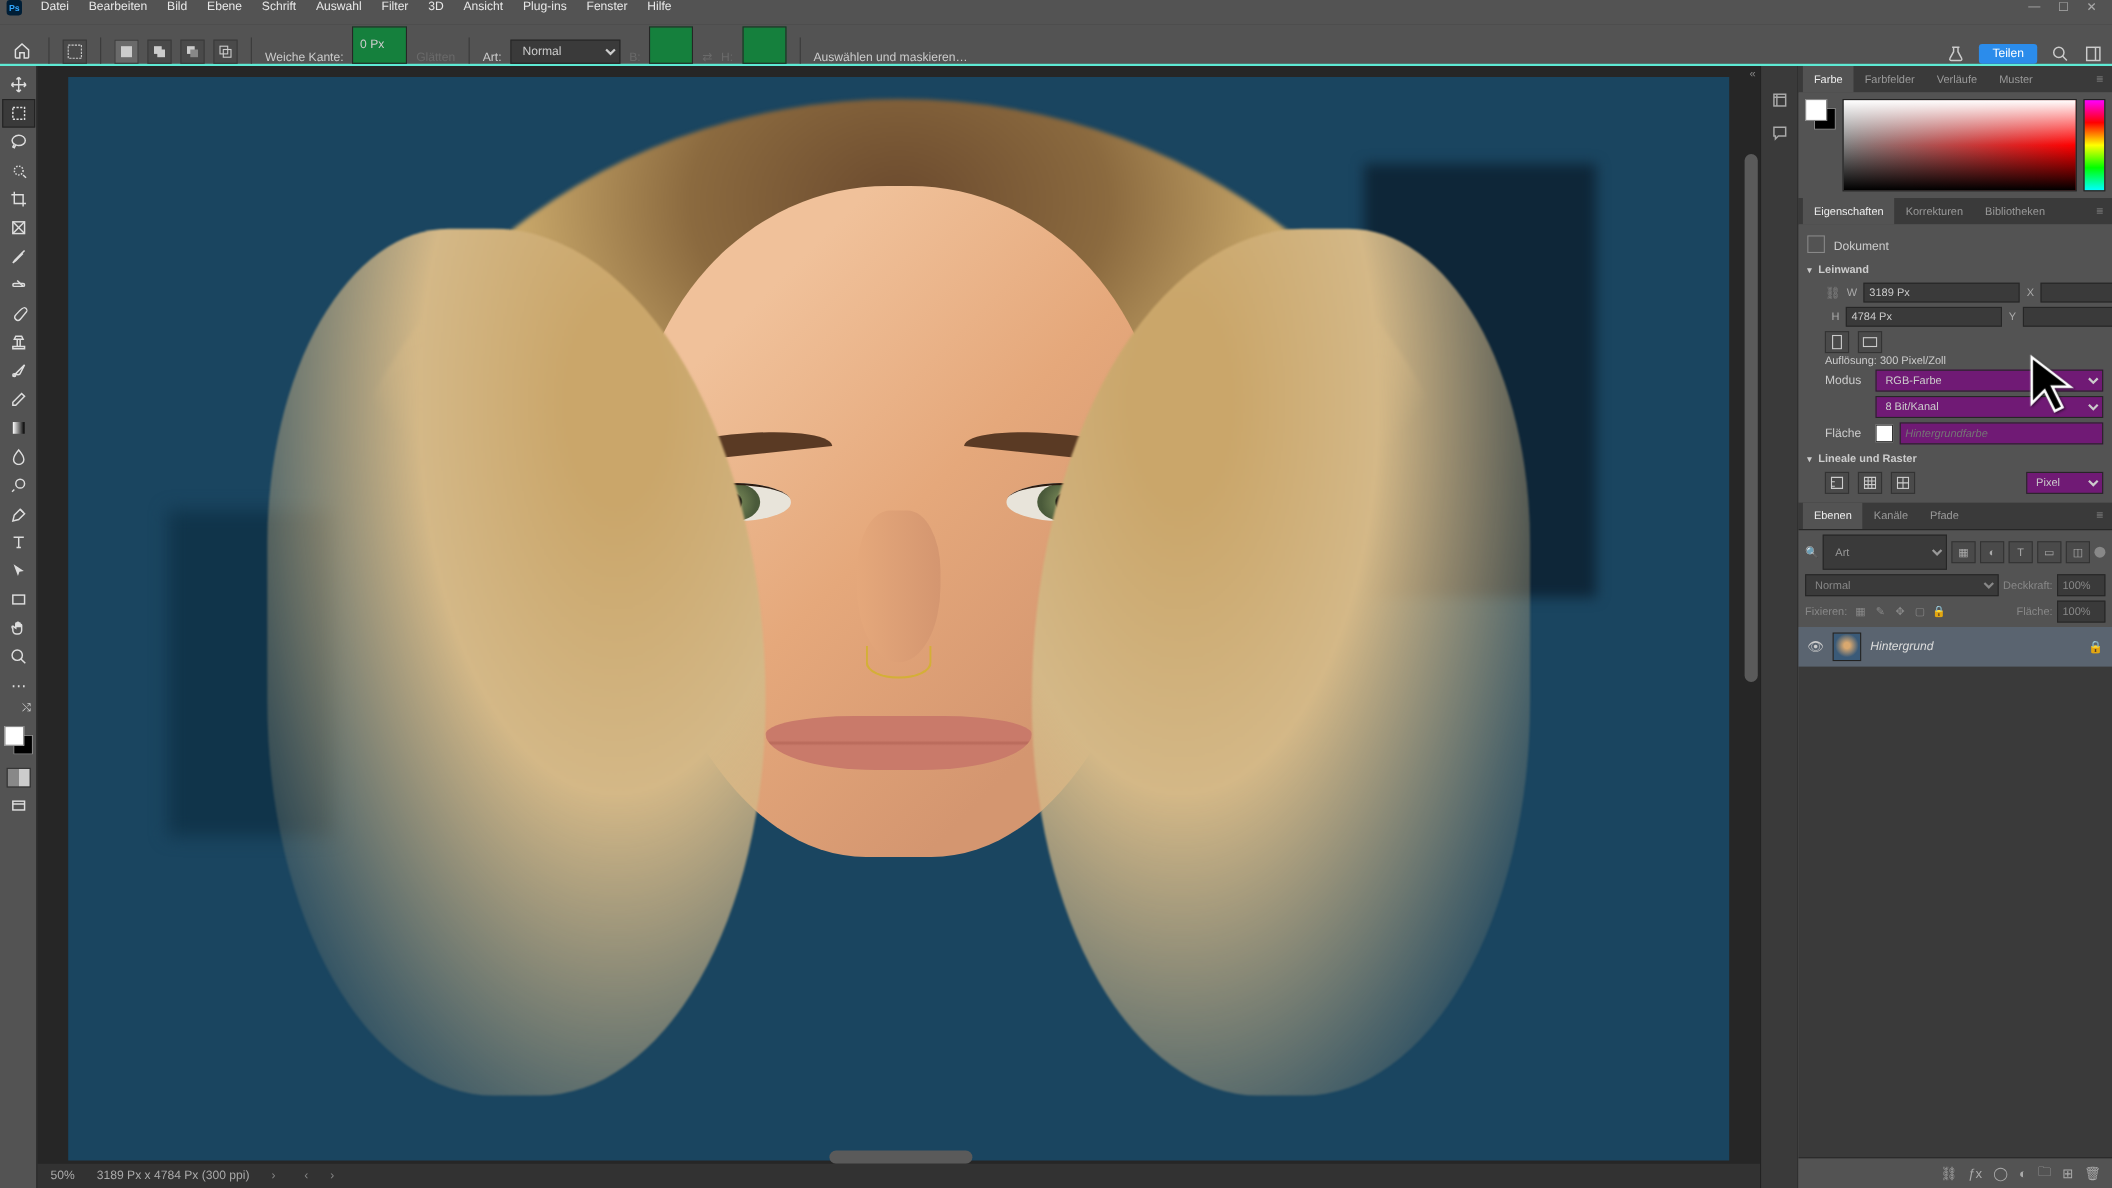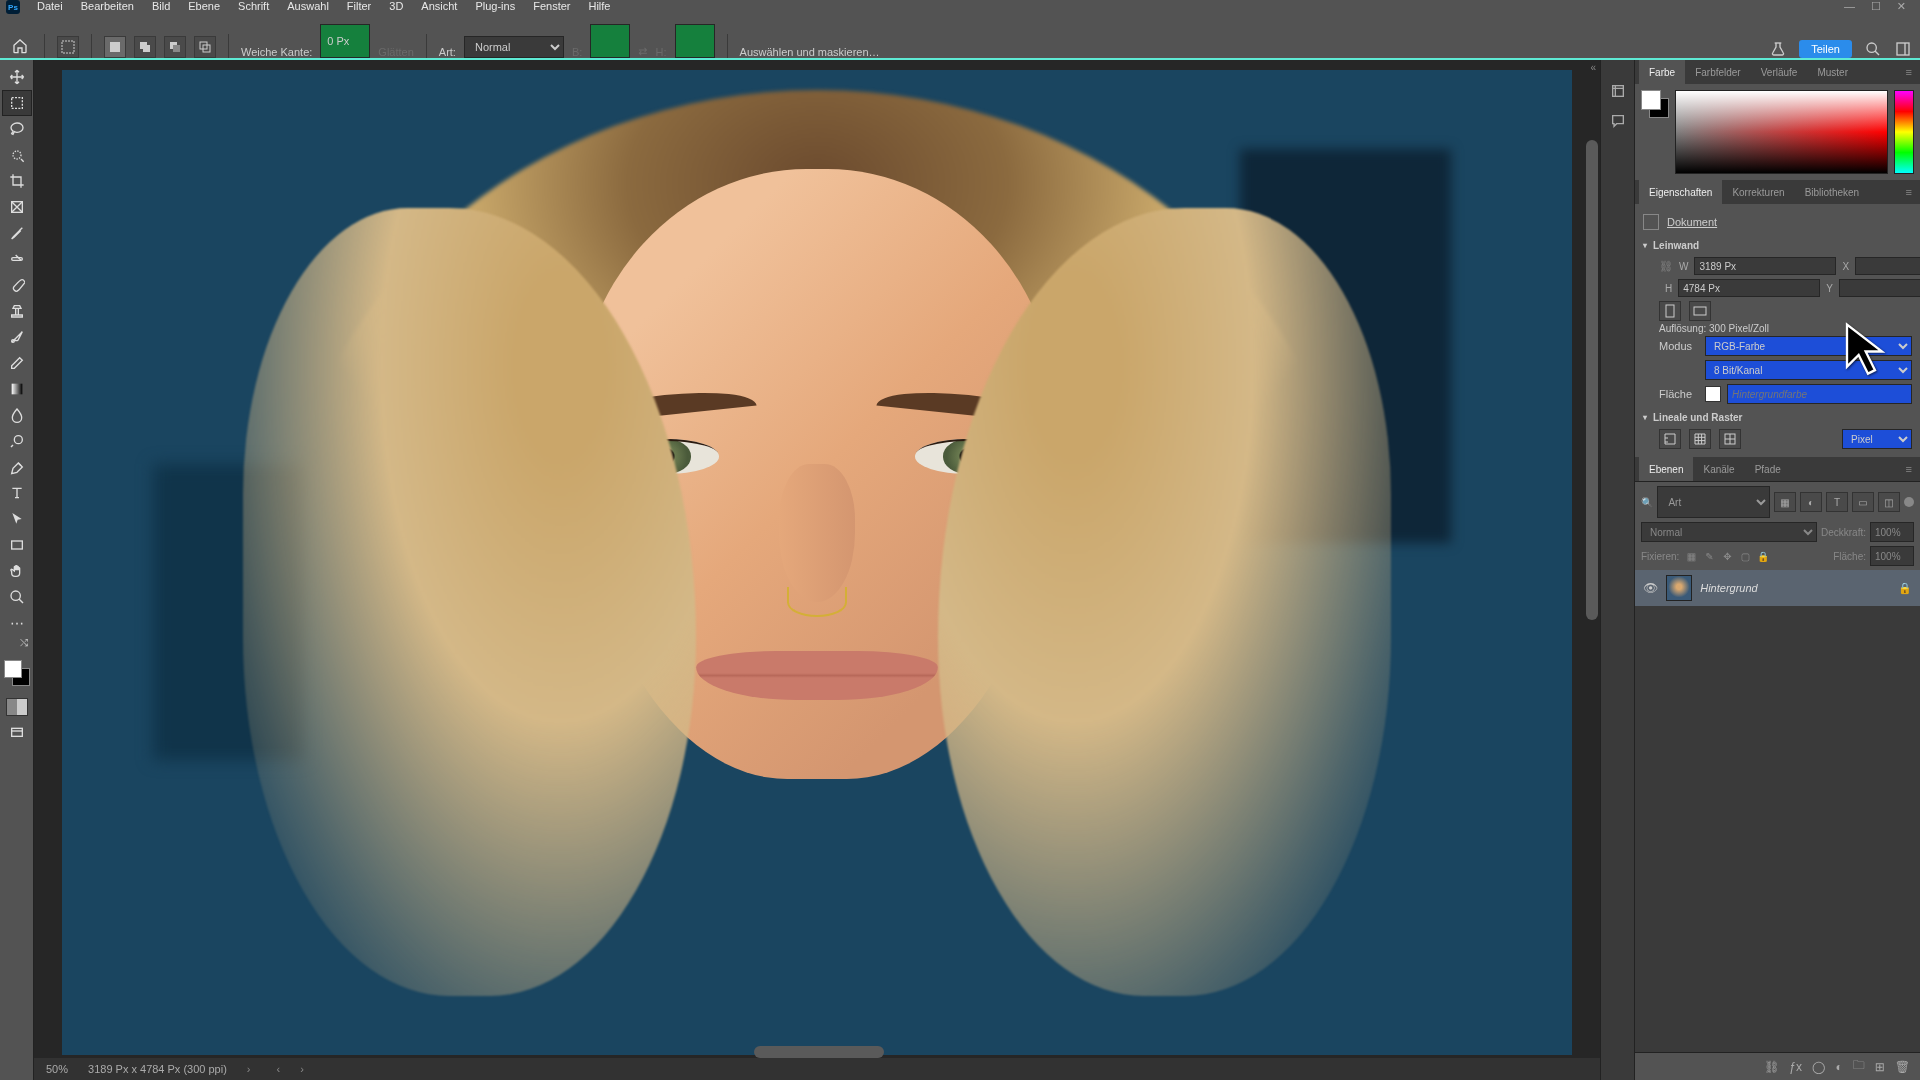--- a/index.html
+++ b/index.html
@@ -65,29 +65,29 @@
 .panel-menu { margin-left: auto; color:#888; padding:0 4px; }
 
 .color-panel { height: 96px; background:#535353; display:flex; padding:6px; gap:6px; }
 .color-swatch-lg { width:28px; height:28px; position:relative; }
 .csw-fg { position:absolute; left:0; top:0; width:20px;height:20px; background:#fff; border:1px solid #888; }
 .csw-bg { position:absolute; left:8px; top:8px; width:20px;height:20px; background:#000; border:1px solid #888; }
 .color-field { flex:1; background: linear-gradient(to bottom, rgba(255,255,255,1) 0%, rgba(255,255,255,0) 50%, rgba(0,0,0,0) 50%, rgba(0,0,0,1) 100%), linear-gradient(to right, #808080, #ff0000); border:1px solid #222; }
 .hue-strip { width:20px; background: linear-gradient(to bottom, #ff00ff, #ff0000, #ffff00, #00ff00, #00ffff); border:1px solid #222; }
 
 .prop-panel { background:#535353; padding: 6px 8px; color:#ccc; font-size:11px; }
-.prop-header { display:flex; align-items:center; gap:8px; padding:4px 0;text-decoration:underline; }
+.prop-header { display:flex; align-items:flex-end; gap:8px; padding:4px 0; }
 .prop-ico { width:16px;height:16px; border:1px solid #888; }
 .section-head { display:flex; align-items:center; gap:6px; padding:6px 0 4px; font-weight:bold; font-size:10px; }
 .section-head::before { content:"▾"; font-size:8px; }
 .prop-row { display:flex; align-items:center; gap:6px; padding:2px 0 2px 16px; }
 .prop-lbl { width:14px; color:#aaa; font-size:10px; }
 .prop-field { flex:0 0 66px; height:18px; background:#3a3a3a; border:1px solid #262626; color:#ccc; font-size:10px; padding:0 4px; }
 .prop-ico-btn { width:22px; height:20px; border:1px solid #333; background:#4a4a4a; display:inline-flex; align-items:center; justify-content:center; margin-right:2px; }
-.prop-select { flex:1; height:20px; background:#1d4ed8; border:1px solid #262626; color:#ccc; padding:0 4px; font-size:10px; }
+.prop-select { flex:1; height:20px; background:#701a75; border:1px solid #262626; color:#ccc; padding:0 4px; font-size:10px; }
 .prop-text { font-size:10px; color:#ccc; padding-left:16px; }
 
 .layers-panel { flex:1; background:#535353; display:flex; flex-direction:column; border-top:1px solid #222; }
 .layer-controls { padding:4px 6px; display:flex; flex-direction:column; gap:4px; }
 .lc-row { display:flex; align-items:center; gap:4px; }
 .lc-search { flex:1; background:#3a3a3a; border:1px solid #262626; height:32px; color:#999; padding:0 20px 0 6px; font-size:10px; position:relative; }
 .lc-search::before { content:"🔍"; position:absolute; left:4px; font-size:9px; }
 .lc-filter-btn { width:22px; height:20px; background:#4a4a4a; border:1px solid #333; color:#aaa; display:flex;align-items:center;justify-content:center; font-size:10px; }
 .lc-toggle-dot { width:10px;height:10px; border-radius:50%; background:#888; margin-left:auto; }
 .lc-label { color:#888; font-size:10px; }

